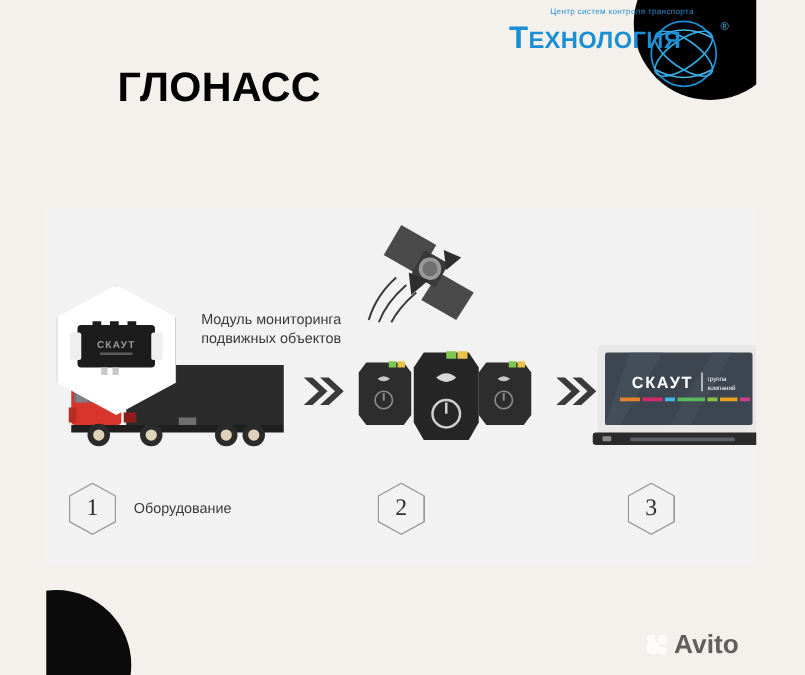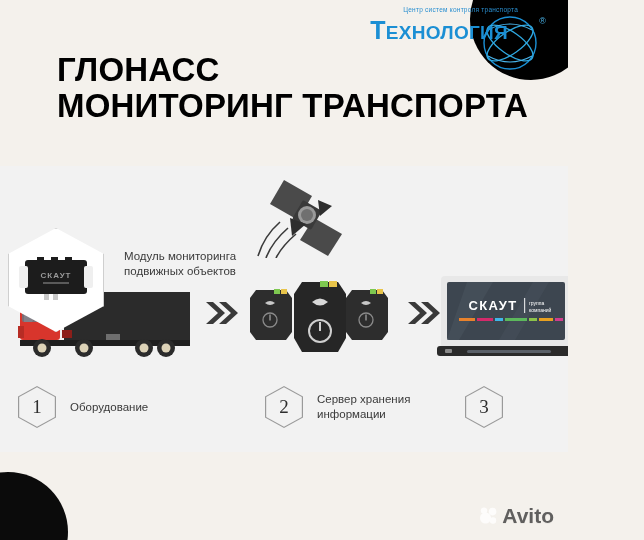--- a/index.html
+++ b/index.html
@@ -2,21 +2,21 @@
 <html><head>
 <meta charset="utf-8">
 <style>
   * { box-sizing: border-box; margin: 0; padding: 0; }
   html, body {
     width: 644px; height: 540px;
     font-family: "Liberation Sans", sans-serif;
     background: #f4f1ec;
     overflow: hidden;
   }
-  #page { position: relative; width: 568px; height: 540px; overflow: hidden; background: #f4f1ec; }
+  #page { position: relative; width: 568px; height: 540px; overflow: hidden; background: #f4f1ec; margin-left: 37px; }
 
   
   .band-top    { position:absolute; left:0; top:0;   width:644px; height:166px; background:#f4f1ec; }
   .band-mid    { position:absolute; left:0; top:166px; width:644px; height:286px; background:#f2f2f2; }
   .band-bottom { position:absolute; left:0; top:452px; width:644px; height:88px;  background:#f4f1ec; }
 
   
   .circle-tr { position:absolute; width:122px; height:122px; border-radius:50%;
                background:#000; right:-24px; top:-42px; }
   .circle-bl { position:absolute; width:120px; height:120px; border-radius:50%;
@@ -146,21 +146,20 @@
       <path d="M22 20 Q44 8 66 20" fill="none" stroke="#49b4ea" stroke-width="1.2"></path>
       <path d="M22 46 Q44 58 66 46" fill="none" stroke="#49b4ea" stroke-width="1.2"></path>
     </svg>
     <div class="brand-tagline">Центр систем контроля транспорта</div>
     <div class="brand-l1"><span class="cap">Т</span><span>ЕХНОЛОГИЯ</span></div>
     <div class="brand-reg">®</div>
   </div>
 
   <div class="headline">
     <div>ГЛОНАСС</div>
-    <div>МОНИТОРИНГ ТРАНСПОРТА</div>
   </div>
 
   <div class="diagram">
 
     <svg class="satellite" viewBox="0 0 120 84">
       <polygon points="40,6 68,22 54,46 26,30" fill="#4a4a4a"></polygon>
       <polygon points="70,44 98,60 84,82 56,66" fill="#4a4a4a"></polygon>
       <rect x="52" y="30" width="22" height="22" rx="2" fill="#3a3a3a" transform="rotate(30 63 41)"></rect>
       <circle cx="63" cy="41" r="9" fill="#9a9a9a"></circle>
       <circle cx="63" cy="41" r="6" fill="#707070"></circle>
@@ -285,21 +284,20 @@
           <div class="step-num">1</div>
         </div>
         <div class="step-label">Оборудование</div>
       </div>
       <div class="step step-2">
         <div class="step-hex">
           <div class="hexline"></div>
           <div class="hexfill"></div>
           <div class="step-num">2</div>
         </div>
-        <div class="step-label">Сервер хранения информации</div>
       </div>
       <div class="step step-3">
         <div class="step-hex">
           <div class="hexline"></div>
           <div class="hexfill"></div>
           <div class="step-num">3</div>
         </div>
       </div>
     </div>
   </div>

